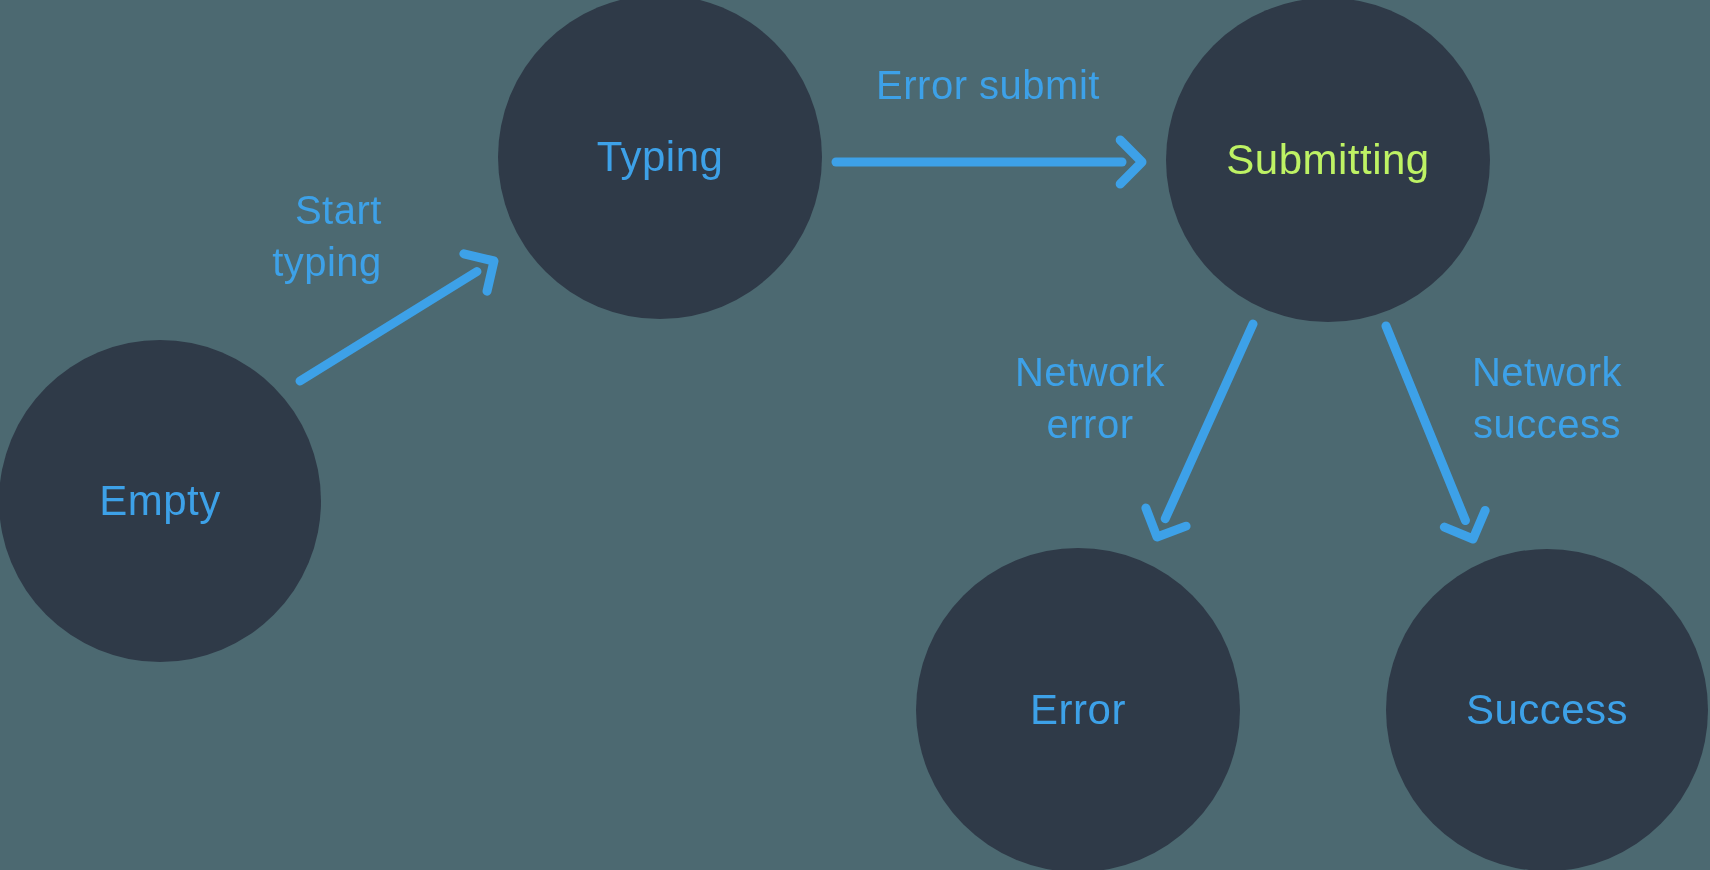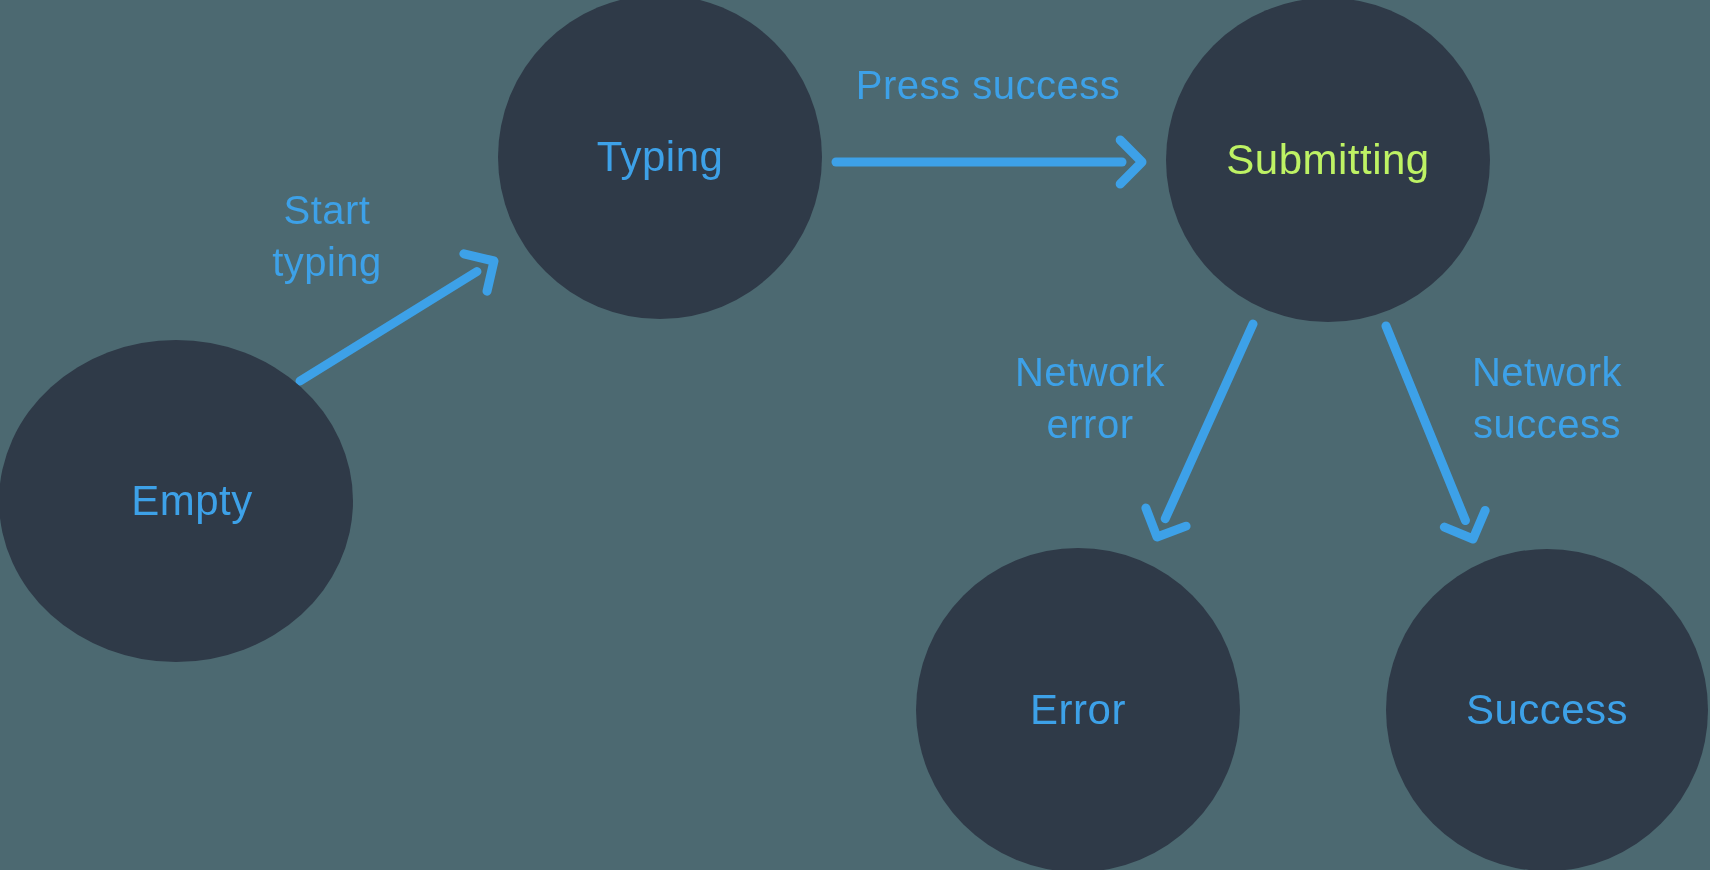--- a/index.html
+++ b/index.html
@@ -56,47 +56,47 @@
       <line x1="300" y1="381" x2="476.9909611509805" y2="271.52105495815636" stroke="#3da1e8" stroke-width="9" stroke-linecap="round"></line>
       <polyline points="487.02799692683305,291.2058135654008 494,261 463.8596328885163,253.75029170345528" fill="none" stroke="#3da1e8" stroke-width="9" stroke-linecap="round" stroke-linejoin="round"></polyline>
       <line x1="836" y1="162" x2="1122" y2="162" stroke="#3da1e8" stroke-width="9" stroke-linecap="round"></line>
       <polyline points="1120.1807952147806,184.02095144494584 1142,162 1120.1807952147806,139.97904855505416" fill="none" stroke="#3da1e8" stroke-width="9" stroke-linecap="round" stroke-linejoin="round"></polyline>
       <line x1="1253" y1="324" x2="1165.2179703758352" y2="518.7663782286158" stroke="#3da1e8" stroke-width="9" stroke-linecap="round"></line>
       <polyline points="1145.8893939428026,508.0594672985833 1157,537 1186.0415639121186,526.1562199608102" fill="none" stroke="#3da1e8" stroke-width="9" stroke-linecap="round" stroke-linejoin="round"></polyline>
       <line x1="1386" y1="326" x2="1465.4374983315117" y2="520.4849097081836" stroke="#3da1e8" stroke-width="9" stroke-linecap="round"></line>
       <polyline points="1444.3636161545908,527.1274467675069 1473,539 1485.1356065860782,510.4740985630965" fill="none" stroke="#3da1e8" stroke-width="9" stroke-linecap="round" stroke-linejoin="round"></polyline>
     </svg>
 
-  <div class="node" style="left: -1px; top: 340px; width: 322px; height: 322px; background: rgb(47, 58, 72); padding-left: 32px;">
+  <div class="node" style="left: -1px; top: 340px; width: 322px; height: 322px; background: rgb(47, 58, 72);">
     <span class="node-label" style="color: rgb(61, 161, 232);">Empty</span>
   </div>
 
   <div class="node" style="left: 498px; top: -5px; width: 324px; height: 324px; background: rgb(47, 58, 72);">
     <span class="node-label" style="color: rgb(61, 161, 232);">Typing</span>
   </div>
 
   <div class="node" style="left: 1166px; top: -2px; width: 324px; height: 324px; background: rgb(47, 58, 72);">
     <span class="node-label" style="color: #bef264;">Submitting</span>
   </div>
 
   <div class="node" style="left: 916px; top: 548px; width: 324px; height: 324px; background: rgb(47, 58, 72);">
     <span class="node-label" style="color: rgb(61, 161, 232);">Error</span>
   </div>
 
   <div class="node" style="left: 1386px; top: 549px; width: 322px; height: 322px; background: rgb(47, 58, 72);">
     <span class="node-label" style="color: rgb(61, 161, 232);">Success</span>
   </div>
 
-  <div class="edge-label" style="left: 327px; top: 236px; color: rgb(61, 161, 232);">
+  <div class="edge-label" style="left: 327px; top: 236px; color: rgb(61, 161, 232); text-align: right;">
     <div>Start</div>
     <div>typing</div>
   </div>
 
   <div class="edge-label" style="left: 988px; top: 85px; color: rgb(61, 161, 232);">
-    <div>Press success</div>
+    <div>Error submit</div>
   </div>
 
   <div class="edge-label" style="left: 1090px; top: 398px; color: rgb(61, 161, 232);">
     <div>Network</div>
     <div>error</div>
   </div>
 
   <div class="edge-label" style="left: 1547px; top: 398px; color: rgb(61, 161, 232);">
     <div>Network</div>
     <div>success</div>

